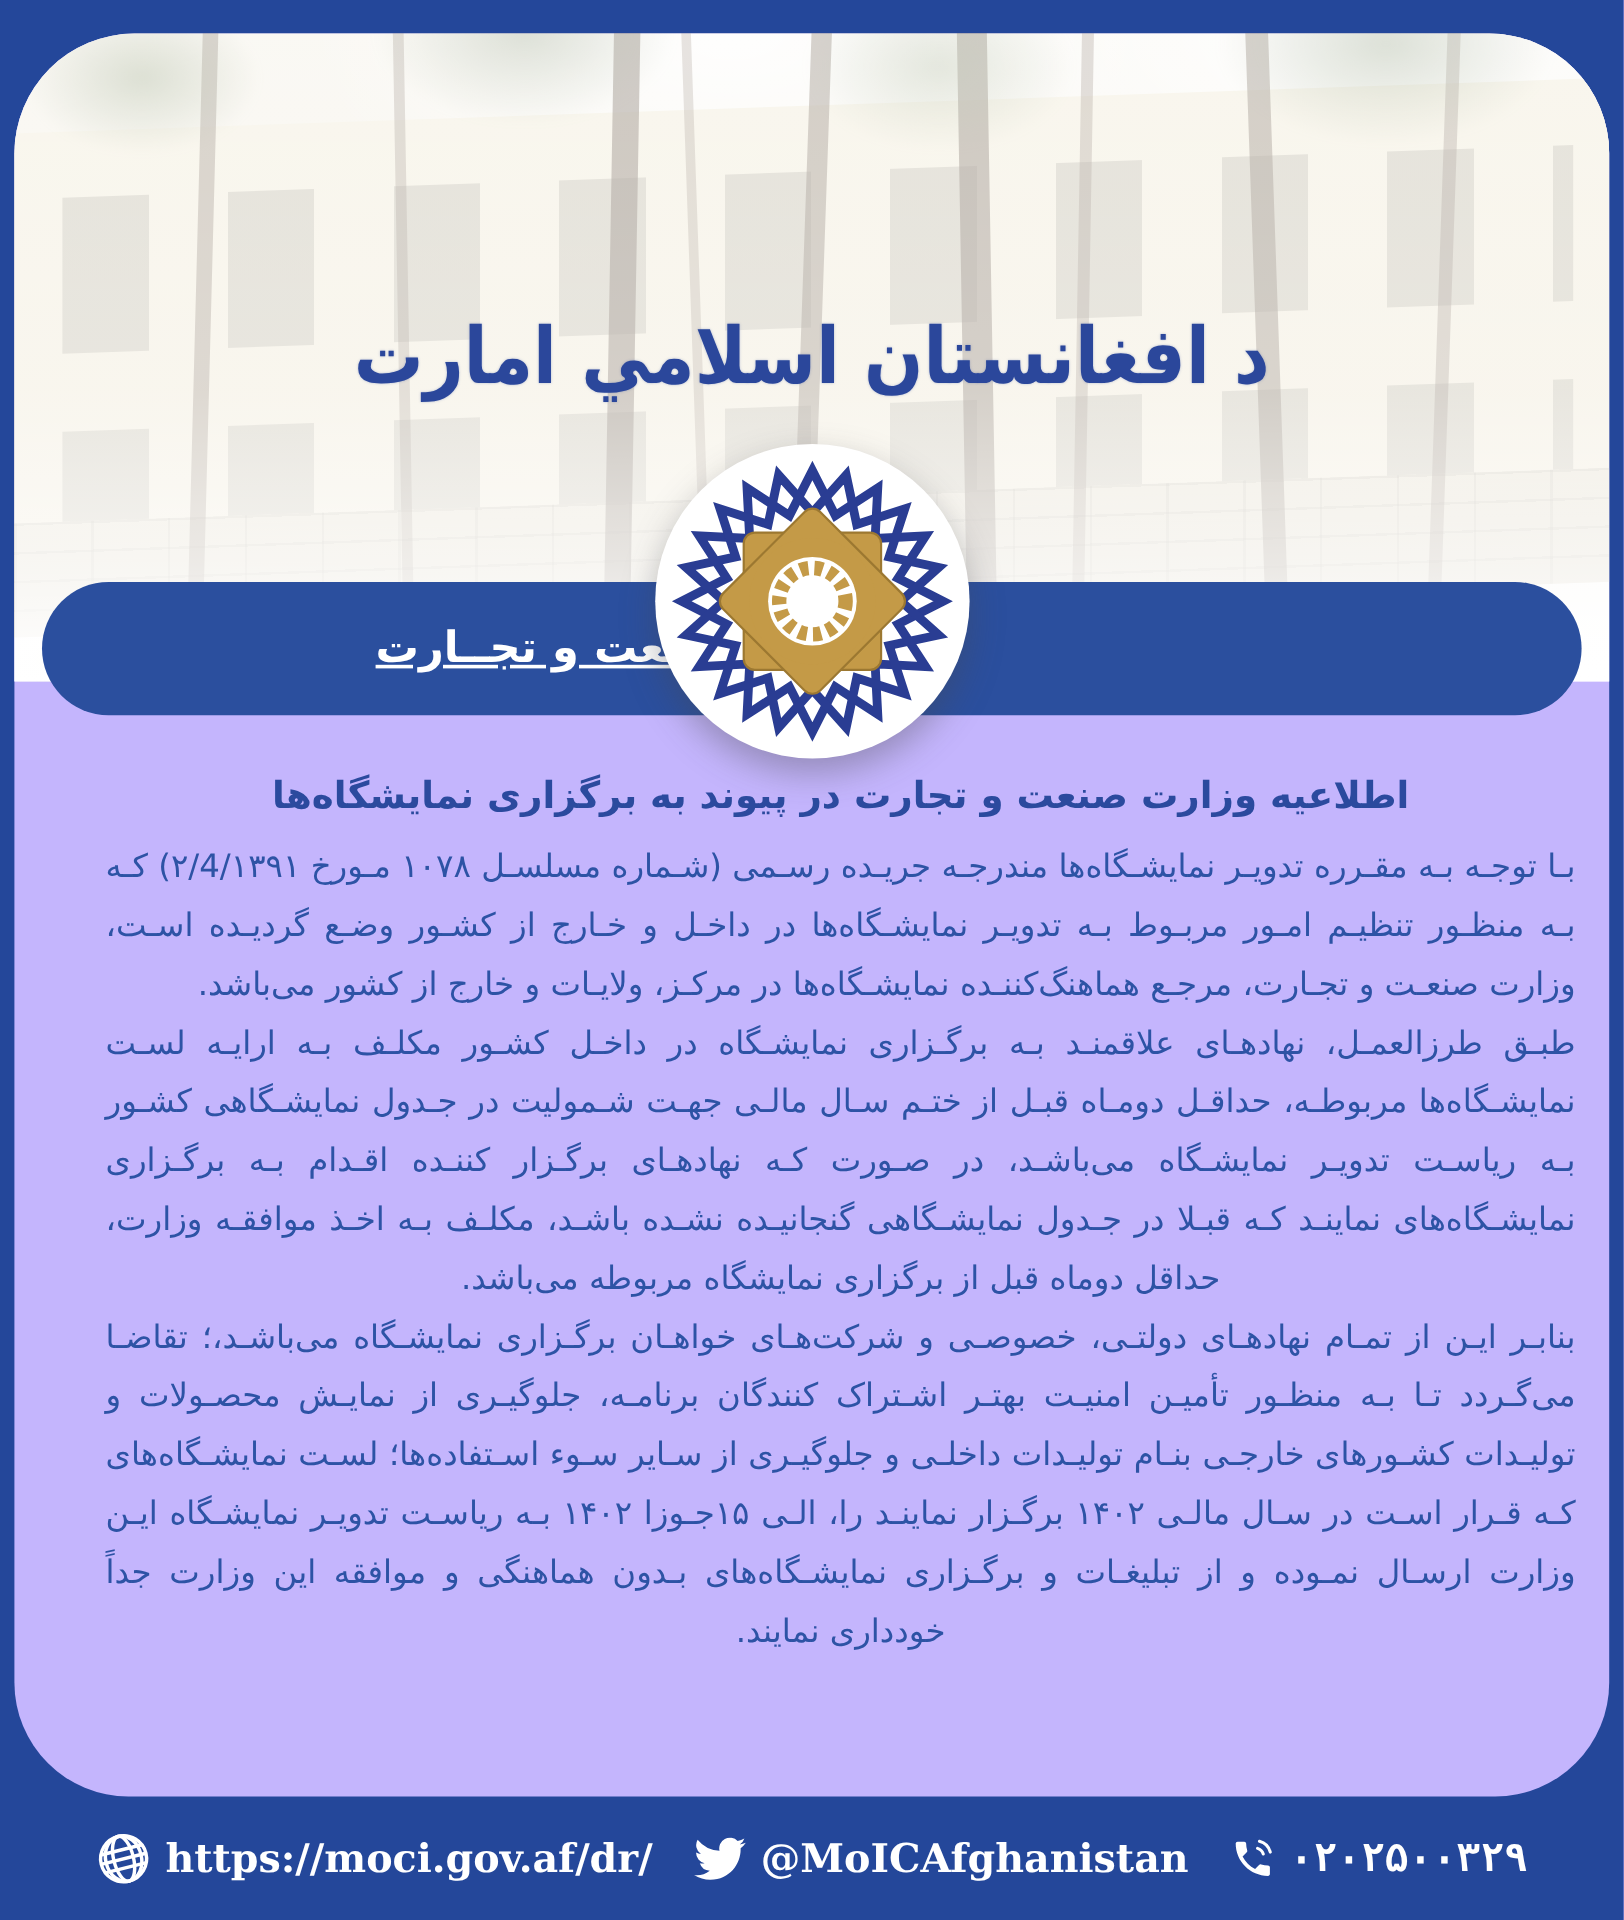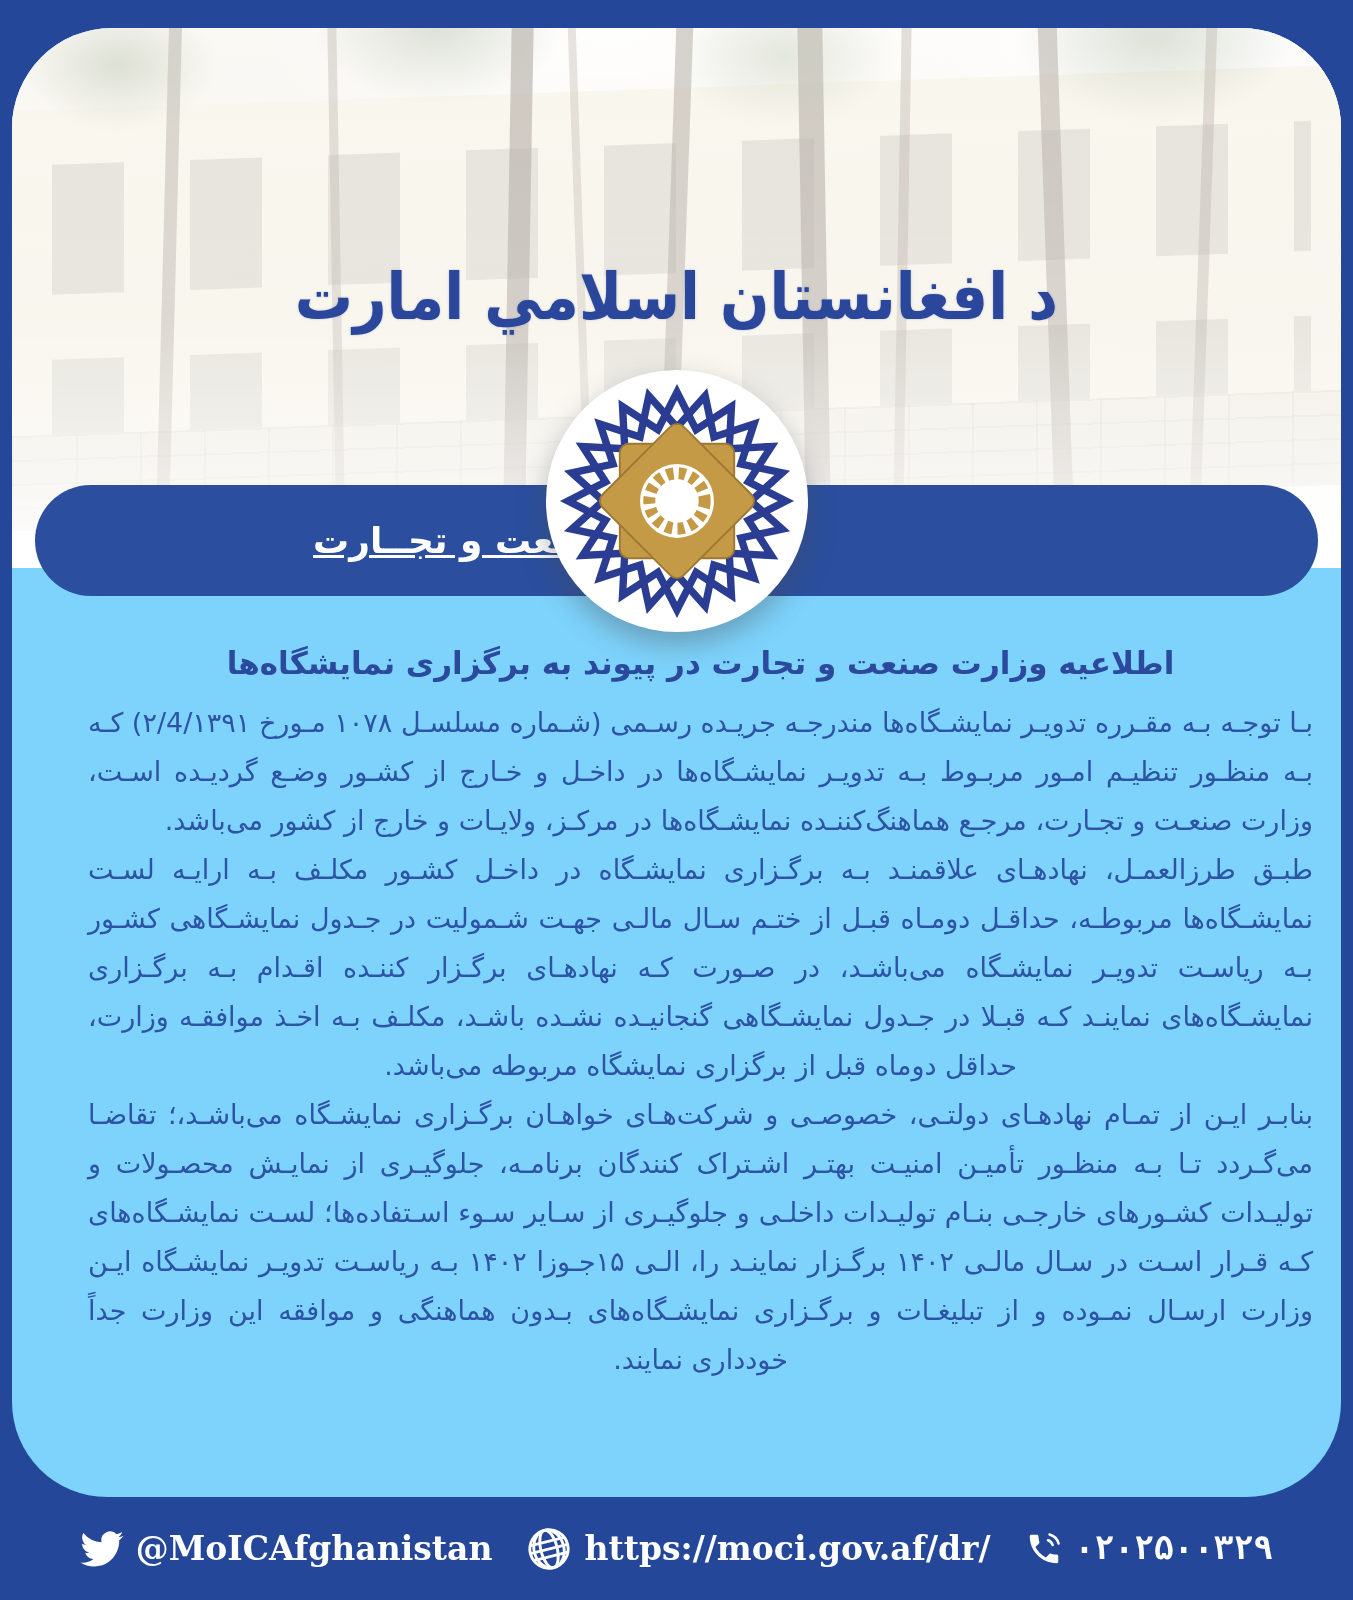--- a/index.html
+++ b/index.html
@@ -8,21 +8,21 @@
     position: relative;
     background: #24479A;
     font-family: "DejaVu Sans", sans-serif;
     overflow: hidden;
   }
 
   
   .card {
     position: absolute;
     left: 12px; right: 12px; top: 28px; bottom: 103px;
-    background: #7dd3fc;
+    background: #c4b5fd;
     border-radius: 100px 100px 95px 95px;
   }
 
   
   .photo {
     position: absolute;
     left: 0; right: 0; top: 0;
     height: 540px;
     border-radius: 100px 100px 0 0;
     overflow: hidden;
@@ -236,41 +236,41 @@
     <p class="para center-last">طبـق طرزالعمـل، نهادهـای علاقمنـد بـه برگـزاری نمایشـگاه در داخـل کشـور مکلـف بـه ارایـه لسـت نمایشـگاه‌ها مربوطـه، حداقـل دومـاه قبـل از ختـم سـال مالـی جهـت شـمولیت در جـدول نمایشـگاهی کشـور بـه ریاسـت تدویـر نمایشـگاه می‌باشـد، در صـورت کـه نهادهـای برگـزار کننـده اقـدام بـه برگـزاری نمایشـگاه‌های نماینـد کـه قبـلا در جـدول نمایشـگاهی گنجانیـده نشـده باشـد، مکلـف بـه اخـذ موافقـه وزارت، حداقل دوماه قبل از برگزاری نمایشگاه مربوطه می‌باشد.</p>
     <p class="para center-last">بنابـر ایـن از تمـام نهادهـای دولتـی، خصوصـی و شرکت‌هـای خواهـان برگـزاری نمایشـگاه می‌باشـد،؛ تقاضـا می‌گـردد تـا بـه منظـور تأمیـن امنیـت بهتـر اشـتراک کنندگان برنامـه، جلوگیـری از نمایـش محصـولات و تولیـدات کشـورهای خارجـی بنـام تولیـدات داخلـی و جلوگیـری از سـایر سـوء اسـتفاده‌ها؛ لسـت نمایشـگاه‌های کـه قـرار اسـت در سـال مالـی ۱۴۰۲ برگـزار نماینـد را، الـی ۱۵جـوزا ۱۴۰۲ بـه ریاسـت تدویـر نمایشـگاه ایـن وزارت ارسـال نمـوده و از تبلیغـات و برگـزاری نمایشـگاه‌های بـدون هماهنگی و موافقه این وزارت جداً خودداری نمایند.</p>
   </div>
 
 </div>
 
 <div class="footer">
 
   <div class="footer-item">
     <span class="icon">
-      <svg width="44" height="36" viewBox="0 0 24 20" fill="#ffffff">
-        <path d="M23.95 2.57a10 10 0 01-2.82.77A4.96 4.96 0 0023.29.62c-.95.56-2.01.96-3.13 1.18A4.92 4.92 0 0011.77 6.29 13.94 13.94 0 011.64 1.16a4.92 4.92 0 001.52 6.57A4.9 4.9 0 01.93 7.12v.06a4.92 4.92 0 003.95 4.83 4.9 4.9 0 01-2.22.08 4.93 4.93 0 004.6 3.42A9.87 9.87 0 010 17.54a13.9 13.9 0 007.55 2.21c9.05 0 14-7.5 14-14v-.64a10 10 0 002.4-2.54z"></path>
-      </svg>
-    </span>
-    <span>@MoICAfghanistan</span>
-  </div>
-
-  <div class="footer-item">
-    <span class="icon">
       <svg width="46" height="46" viewBox="0 0 24 24" fill="none" stroke="#ffffff" stroke-width="1.5" transform="rotate(-14)">
         <circle cx="12" cy="12" r="10"></circle>
         <ellipse cx="12" cy="12" rx="4.3" ry="10"></ellipse>
         <ellipse cx="12" cy="12" rx="7.8" ry="10"></ellipse>
         <path d="M2.8 8h18.4M2 12h20M2.8 16h18.4"></path>
       </svg>
     </span>
     <span>https://moci.gov.af/dr/</span>
   </div>
 
   <div class="footer-item">
     <span class="icon">
+      <svg width="44" height="36" viewBox="0 0 24 20" fill="#ffffff">
+        <path d="M23.95 2.57a10 10 0 01-2.82.77A4.96 4.96 0 0023.29.62c-.95.56-2.01.96-3.13 1.18A4.92 4.92 0 0011.77 6.29 13.94 13.94 0 011.64 1.16a4.92 4.92 0 001.52 6.57A4.9 4.9 0 01.93 7.12v.06a4.92 4.92 0 003.95 4.83 4.9 4.9 0 01-2.22.08 4.93 4.93 0 004.6 3.42A9.87 9.87 0 010 17.54a13.9 13.9 0 007.55 2.21c9.05 0 14-7.5 14-14v-.64a10 10 0 002.4-2.54z"></path>
+      </svg>
+    </span>
+    <span>@MoICAfghanistan</span>
+  </div>
+
+  <div class="footer-item">
+    <span class="icon">
       <svg width="38" height="38" viewBox="0 0 24 24">
         <path fill="#ffffff" d="M6.62 10.79c1.44 2.83 3.76 5.14 6.59 6.59l2.2-2.2c.27-.27.67-.36 1.02-.24 1.12.37 2.33.57 3.57.57.55 0 1 .45 1 1V20c0 .55-.45 1-1 1-9.39 0-17-7.61-17-17 0-.55.45-1 1-1h3.5c.55 0 1 .45 1 1 0 1.25.2 2.45.57 3.57.11.35.03.74-.25 1.02l-2.2 2.2z"></path>
         <path fill="none" stroke="#ffffff" stroke-width="1.6" stroke-linecap="round" d="M14.5 6.5a4.5 4.5 0 013 3M15.5 2.8a8 8 0 015.7 5.7"></path>
       </svg>
     </span>
     <span class="num">۰۲۰۲۵۰۰۳۲۹</span>
   </div>
 
 </div>
 

